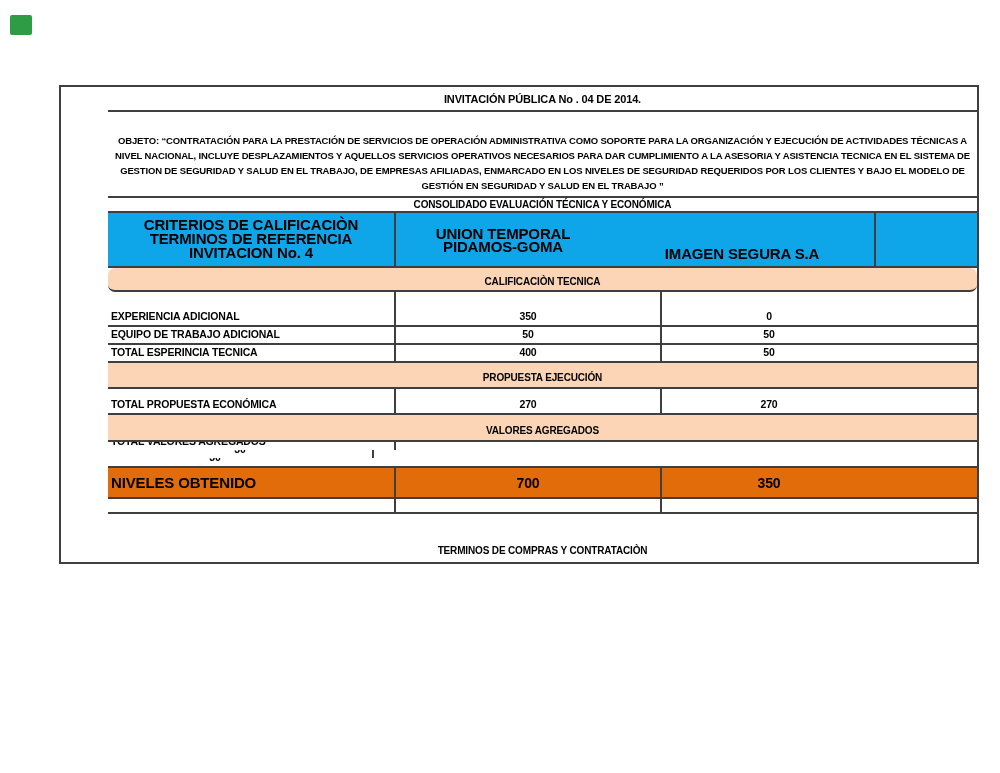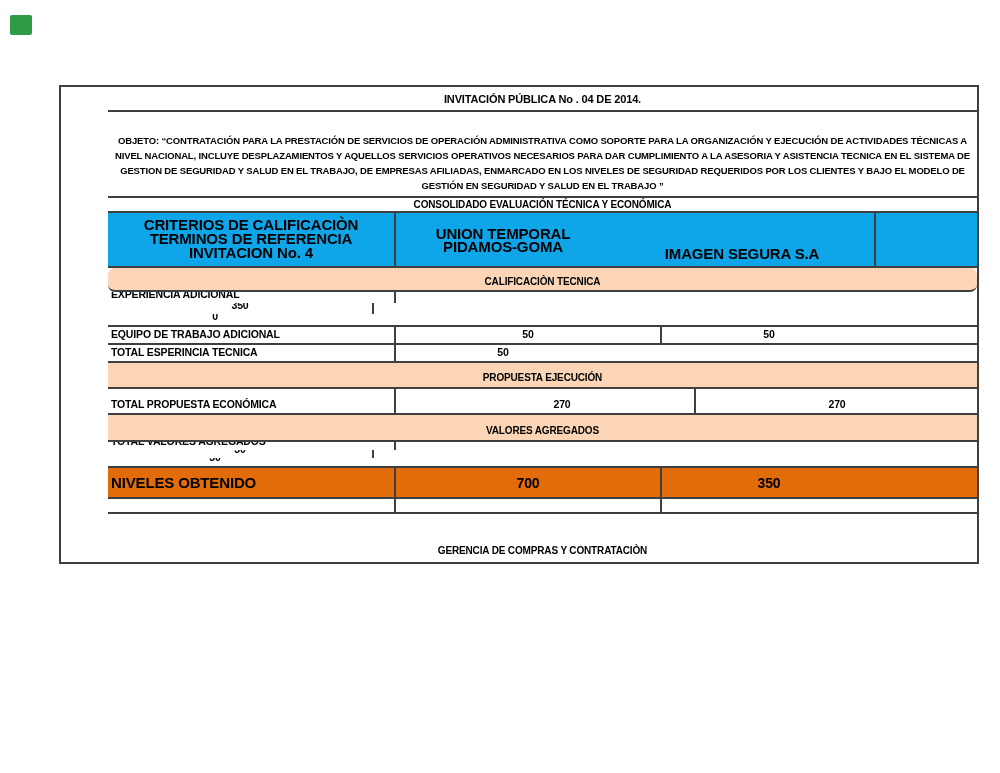--- a/index.html
+++ b/index.html
@@ -44,24 +44,24 @@
   .hdr2{align-items:flex-end;justify-content:center;padding-bottom:4px;}
   .hdr3{align-items:center;justify-content:center;padding:0 10px;line-height:13px;}
   .band{
     background:#FBD5B5;align-items:flex-end;justify-content:center;
     font-size:10px;padding-bottom:3px;
   }
   .band-calificacion{height:24px;border-radius:7px;}
   .band-propuesta{height:26px;padding-bottom:4px;}
   .band-valores{height:27px;padding-bottom:4px;}
   .data-row{font-size:10.5px;}
-  .row-experiencia{height:35px;flex-direction:column;}
+  .row-experiencia{height:35px;}
   .row-equipo{height:18px;}
   .row-total-esperincia{height:18px;}
-  .row-total-propuesta{height:26px;gap:34px;}
+  .row-total-propuesta{height:26px;}
   .row-total-valores{height:26px;flex-direction:column;}
   .puntaje-row{height:31px;background:#E36C0A;}
   .puntaje-row .lbl{font-size:15px;align-items:center;padding-bottom:0;}
   .puntaje-row .val{font-size:14px;align-items:center;padding-bottom:0;}
   .empty-row{height:15px;}
   .footer-row{
     height:48px;align-items:flex-end;justify-content:center;
     font-size:10px;padding-bottom:6px;
   }
 </style>
@@ -95,20 +95,21 @@
     </div>
 
     <div class="row data-row row-equipo">
       <div class="cell c1 lbl">EQUIPO DE TRABAJO ADICIONAL</div>
       <div class="cell c2 val">50</div>
       <div class="cell c3 val">50</div>
     </div>
 
     <div class="row data-row row-total-esperincia">
       <div class="cell c1 lbl">TOTAL ESPERINCIA TECNICA</div>
+      <div class="cell c2 val">400</div>
       <div class="cell c3 val">50</div>
     </div>
 
     <div class="row band band-propuesta">PROPUESTA EJECUCIÓN</div>
 
     <div class="row data-row row-total-propuesta">
       <div class="cell c1 lbl">TOTAL PROPUESTA ECONÓMICA</div>
       <div class="cell c2 val">270</div>
       <div class="cell c3 val">270</div>
     </div>
@@ -126,16 +127,16 @@
       <div class="cell c2 val">700</div>
       <div class="cell c3 val">350</div>
     </div>
 
     <div class="row empty-row">
       <div class="cell c1"></div>
       <div class="cell c2"></div>
       <div class="cell c3"></div>
     </div>
 
-    <div class="row footer-row">GERENCIA DE COMPRAS Y CONTRATACIÒN</div>
+    <div class="row footer-row">TERMINOS DE COMPRAS Y CONTRATACIÒN</div>
 
   </div>
 </div>
 
 </body></html>

